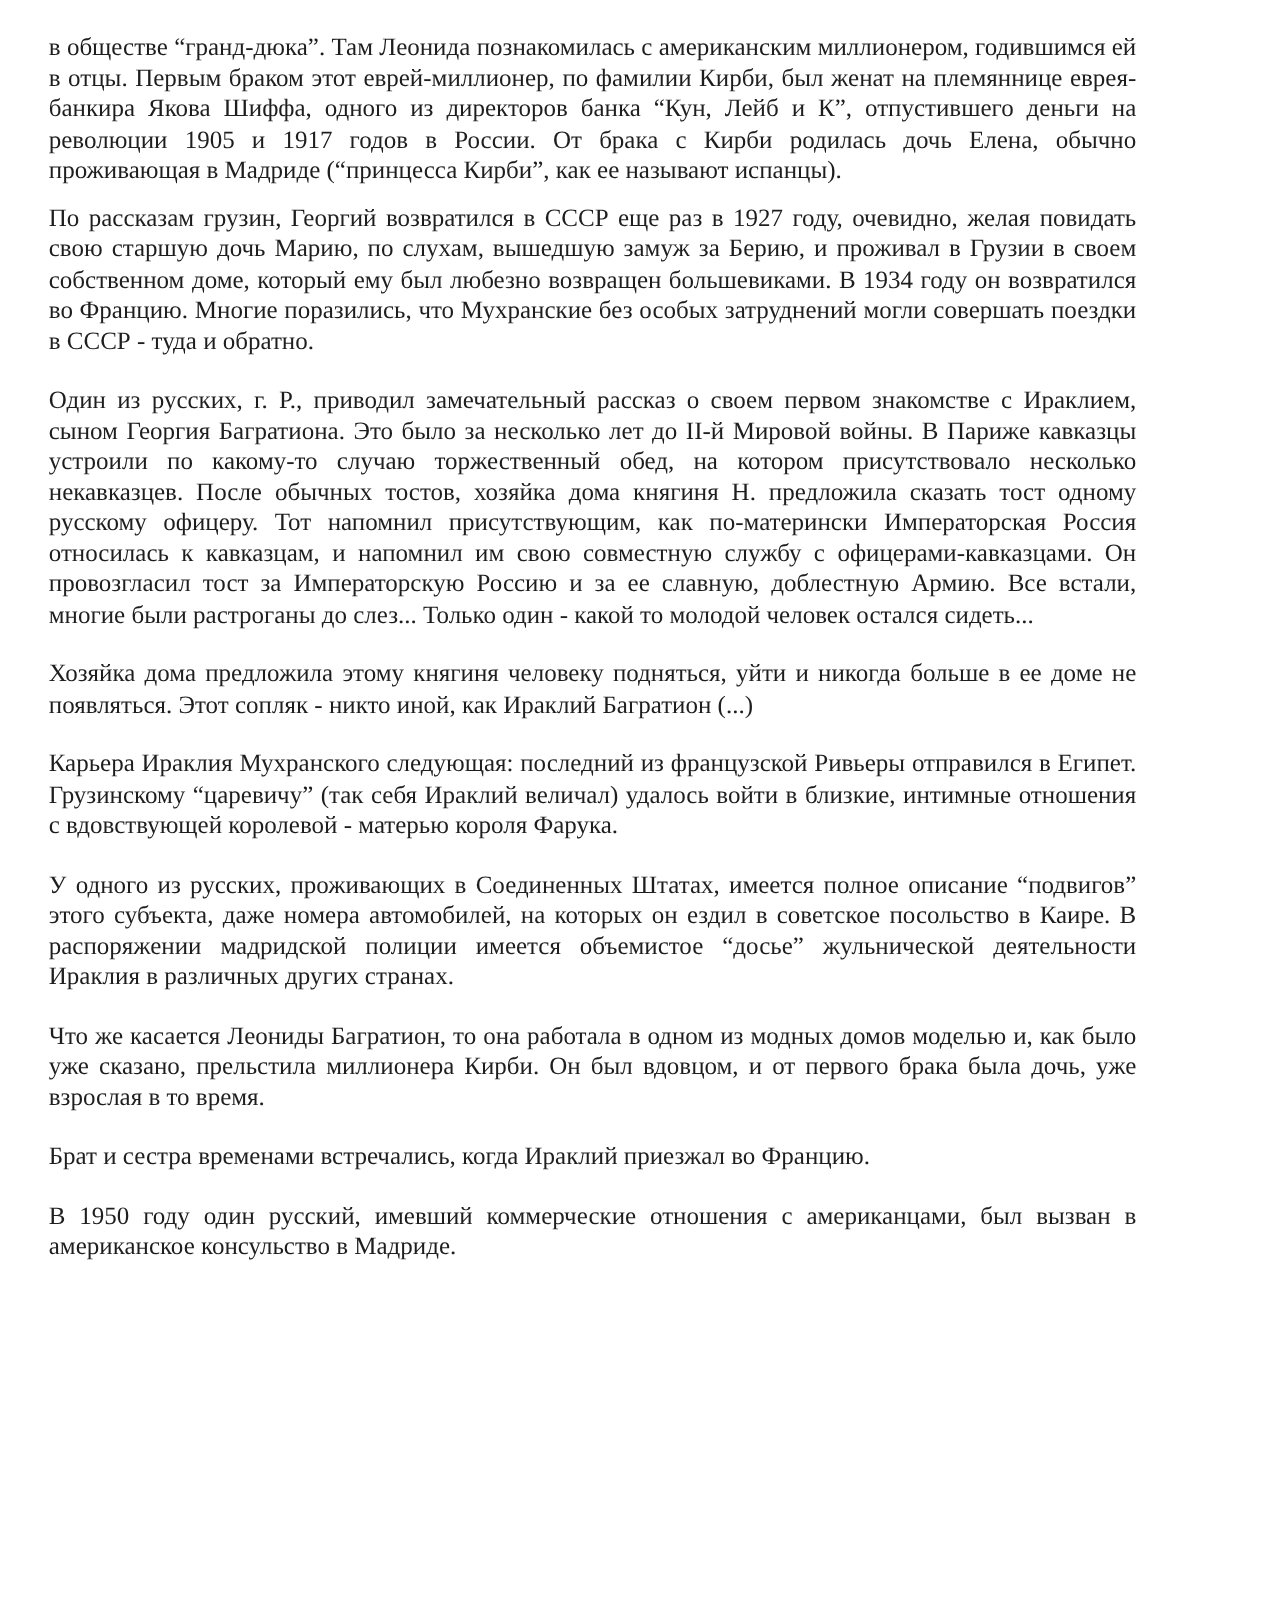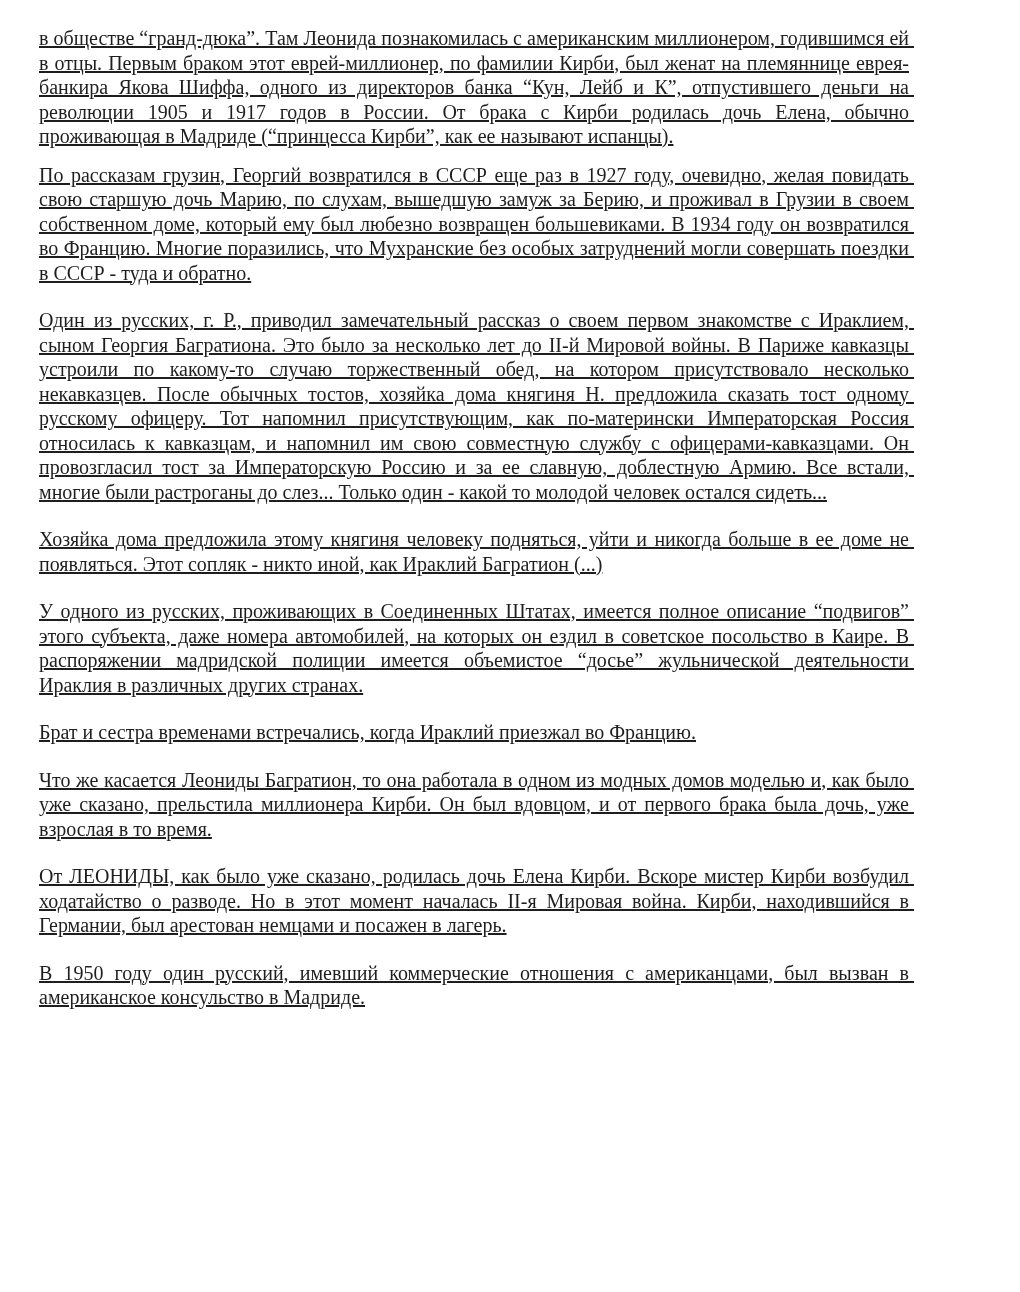--- a/index.html
+++ b/index.html
@@ -11,39 +11,38 @@
     box-sizing: border-box;
     width: 942px;
     min-height: 1292px;
     background: #ffffff;
     padding: 26px 33px 30px 39px;
     font-family: "Liberation Serif", "DejaVu Serif", serif;
     font-size: 20px;
     line-height: 24.5px;
     color: #1e1e1e;
     text-align: justify;
-    text-decoration: underline;
   }
   .para {
     margin: 0;
     white-space: pre-wrap; 
   }
   .para + .para {
     margin-top: 23px;
   }
   .para.no-gap {
     margin-top: 14px; 
   }
 </style>
 </head>
 <body>
 
 <div class="page">
   <p class="para">в обществе “гранд-дюка”. Там Леонида познакомилась с американским миллионером, годившимся ей в отцы. Первым браком этот еврей-миллионер, по фамилии Кирби, был женат на племяннице еврея-банкира Якова Шиффа, одного из директоров банка “Кун, Лейб и К”, отпустившего деньги на революции 1905 и 1917 годов в России. От брака с Кирби родилась дочь Елена, обычно проживающая в Мадриде (“принцесса Кирби”, как ее называют испанцы).</p>
   <p class="para no-gap">По рассказам грузин, Георгий возвратился в СССР еще раз в 1927 году, очевидно, желая повидать свою старшую дочь Марию, по слухам, вышедшую замуж за Берию, и проживал в Грузии в своем собственном доме, который ему был любезно возвращен большевиками. В 1934 году он возвратился во Францию. Многие поразились, что Мухранские без особых затруднений могли совершать поездки в СССР - туда и обратно.</p>
   <p class="para">Один из русских, г. Р., приводил замечательный рассказ о своем первом знакомстве с Ираклием, сыном Георгия Багратиона. Это было за несколько лет до II-й Мировой войны. В Париже кавказцы устроили по какому-то случаю торжественный обед, на котором присутствовало несколько некавказцев. После обычных тостов, хозяйка дома княгиня Н. предложила сказать тост одному русскому офицеру. Тот напомнил присутствующим, как по-матерински Императорская Россия относилась к кавказцам, и напомнил им свою совместную службу с офицерами-кавказцами. Он провозгласил тост за Императорскую Россию и за ее славную, доблестную Армию. Все встали, многие были растроганы до слез... Только один - какой то молодой человек остался сидеть...</p>
   <p class="para">Хозяйка дома предложила этому княгиня человеку подняться, уйти и никогда больше в ее доме не появляться. Этот сопляк - никто иной, как Ираклий Багратион (...)</p>
+  <p class="para">Карьера Ираклия Мухранского следующая: последний из французской Ривьеры отправился в Египет. Грузинскому “царевичу” (так себя Ираклий величал) удалось войти в близкие, интимные отношения с вдовствующей королевой - матерью короля Фарука.</p>
   <p class="para">У одного из русских, проживающих в Соединенных Штатах, имеется полное описание “подвигов” этого субъекта, даже номера автомобилей, на которых он ездил в советское посольство в Каире. В распоряжении мадридской полиции имеется объемистое “досье” жульнической деятельности Ираклия в различных других странах.</p>
+  <p class="para">Что же касается Леониды Багратион, то она работала в одном из модных домов моделью и, как было уже сказано, прельстила миллионера Кирби. Он был вдовцом, и от первого брака была дочь, уже взрослая в то время.</p>
   <p class="para">Брат и сестра временами встречались, когда Ираклий приезжал во Францию.</p>
-  <p class="para">Что же касается Леониды Багратион, то она работала в одном из модных домов моделью и, как было уже сказано, прельстила миллионера Кирби. Он был вдовцом, и от первого брака была дочь, уже взрослая в то время.</p>
-  <p class="para">От ЛЕОНИДЫ, как было уже сказано, родилась дочь Елена Кирби. Вскоре мистер Кирби возбудил ходатайство о разводе. Но в этот момент началась II-я Мировая война. Кирби, находившийся в Германии, был арестован немцами и посажен в лагерь.</p>
   <p class="para">В 1950 году один русский, имевший коммерческие отношения с американцами, был вызван в американское консульство в Мадриде.</p>
 </div>
 
 </body></html>

